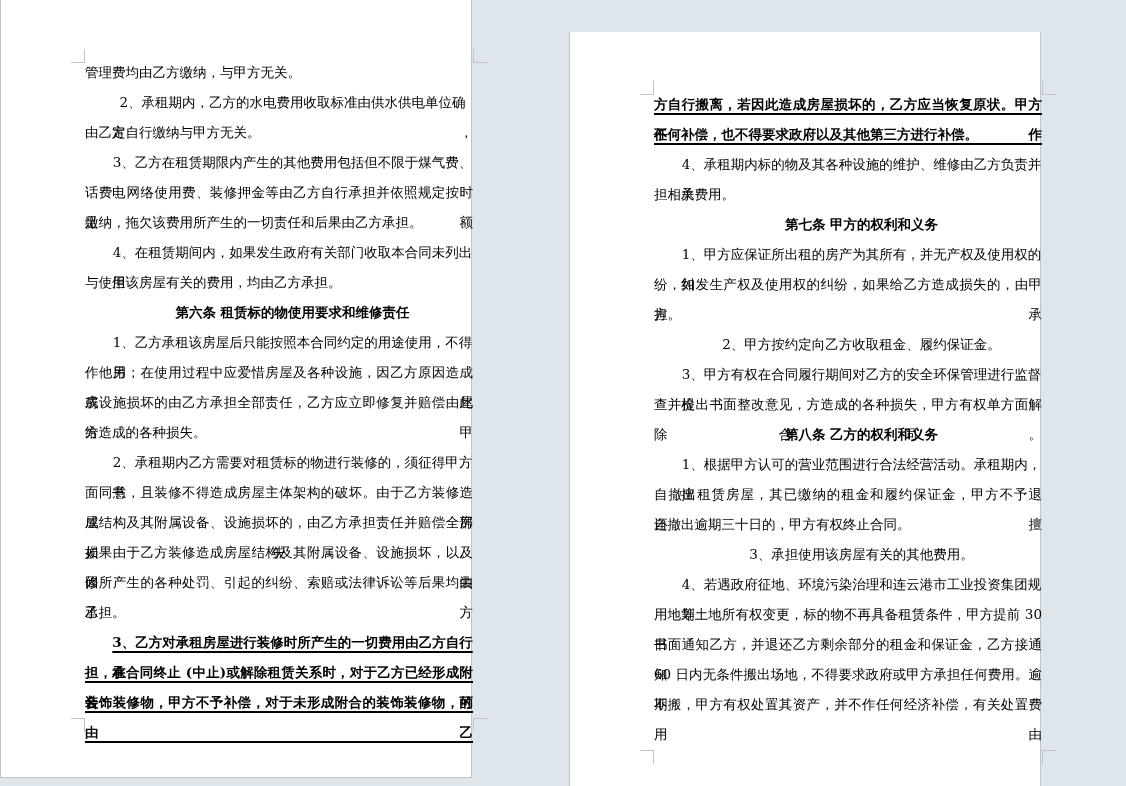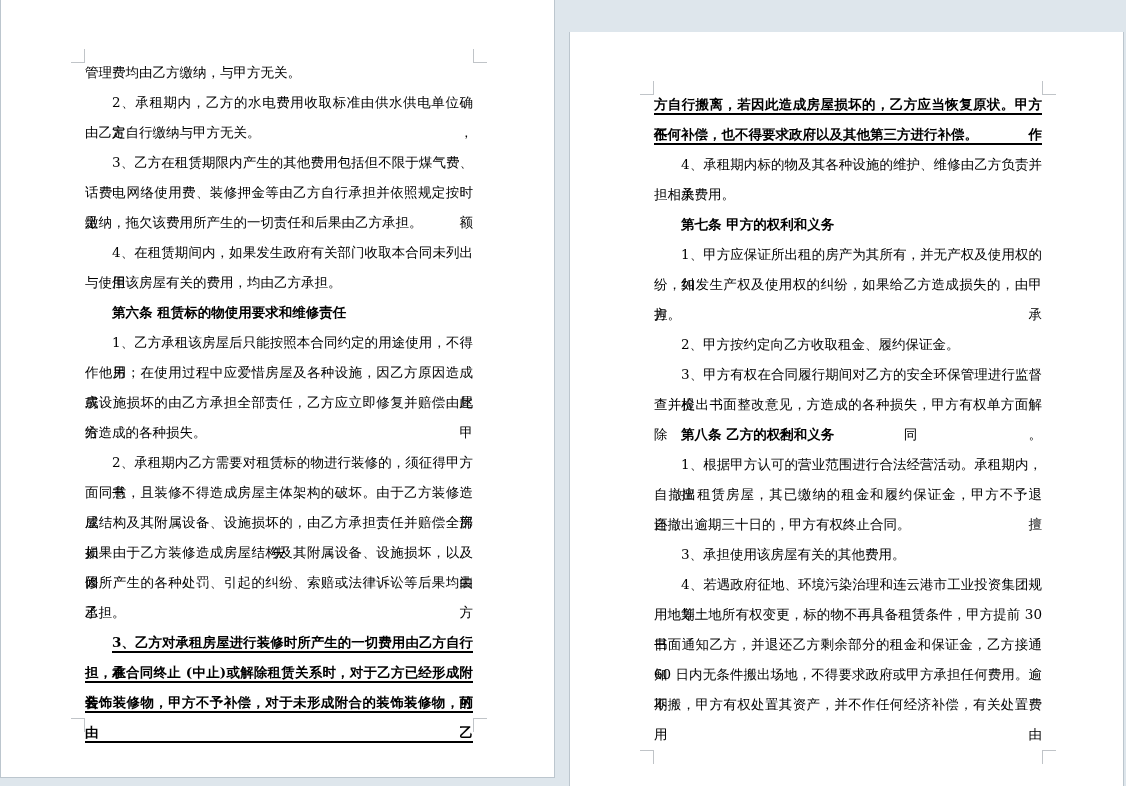--- a/index.html
+++ b/index.html
@@ -7,40 +7,40 @@
     --page-bg:#ffffff;
     --page-border:#bcc6ce;
     --crop-mark:#c0c4c8;
     --text:#000000;
   }
   *{margin:0;padding:0;box-sizing:border-box;}
   html,body{width:1126px;height:786px;overflow:hidden;}
   body{font-family:"DejaVu Serif","Liberation Serif",serif;background:var(--canvas-bg);}
   .canvas{position:relative;width:1126px;height:786px;background:var(--canvas-bg);overflow:hidden;}
   .page{
-    position:absolute;top:0;height:778px;width:555px;
+    position:absolute;top:0;height:778px;width:472px;
     background:var(--page-bg);
     border:1px solid var(--page-border);
     border-top:none;
   }
   .page-left{left:0;}
   .page-right{left:569px;margin-top:32px;}
   .text-area{position:absolute;left:84px;top:57px;width:388px;}
   .line{
     height:30px;line-height:30px;
     font-size:13.5px;color:var(--text);
     overflow:visible;white-space:nowrap;
   }
   .line.justify{
     white-space:normal;
     text-align:justify;
     text-align-last:justify;
     text-justify:inter-character;
   }
-  .line.indent{padding-left:27px;}
+  .line.indent{padding-left:27px;text-align:center;}
   .line.bold{font-weight:bold;}
   .line.underline{
     text-decoration:underline;
     text-underline-offset:4px;
     text-decoration-thickness:1.8px;
   }
   
   .crop{position:absolute;width:14px;height:14px;}
   .crop.tl{left:70px;top:49px;border-right:1px solid var(--crop-mark);border-bottom:1px solid var(--crop-mark);}
   .crop.tr{left:472px;top:49px;border-left:1px solid var(--crop-mark);border-bottom:1px solid var(--crop-mark);}

